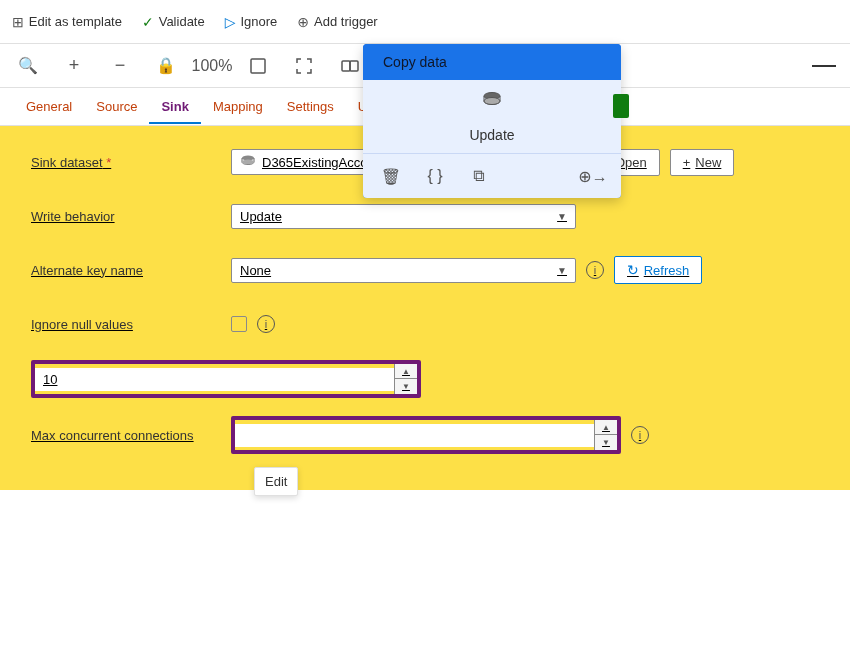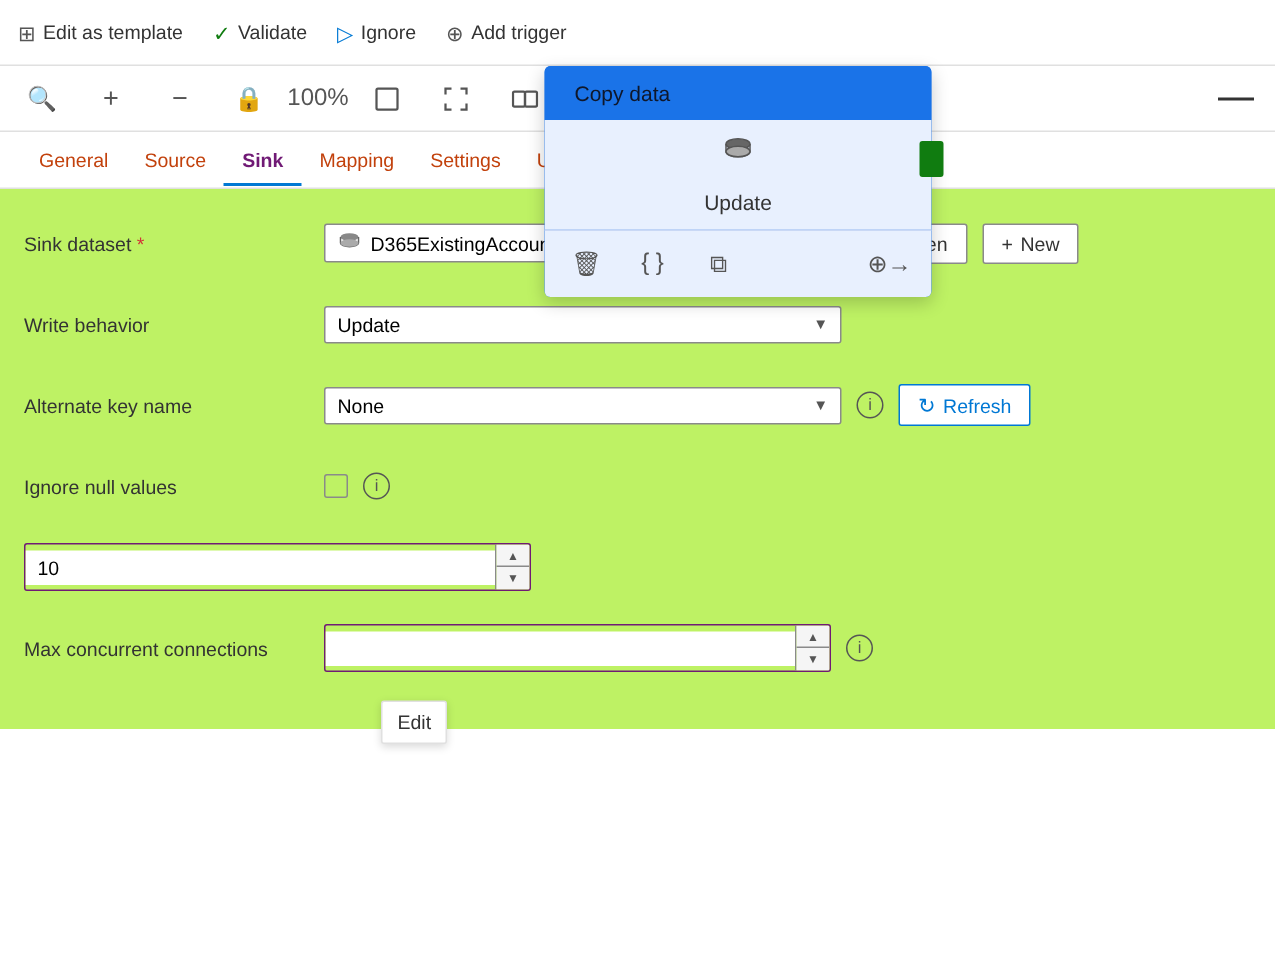--- a/index.html
+++ b/index.html
@@ -152,22 +152,23 @@
       margin-bottom: -1px;
     }
     .tab.active {
       color: #701a75;
       border-bottom: 2px solid #0078d4;
       font-weight: 600;
     }
 
     
     .main {
-      padding: 18px 16px;
-      background: #bef264;
+      padding: 18px 31px;
+      background: #fde047;
+      text-decoration: underline;
     }
 
     
     .form-row {
       display: flex;
       align-items: center;
       margin-bottom: 18px;
       min-height: 36px;
     }
     .form-label {
@@ -253,23 +254,23 @@
       border: 1.5px solid #8a8a8a;
       border-radius: 2px;
       flex-shrink: 0;
       cursor: pointer;
     }
 
     
     .number-input {
       display: flex;
       align-items: center;
-      border: 1px solid #701a75;
-      border-radius: 2px;
-      width: 338px;
+      border: 4px solid #701a75;
+      border-radius: 2px;
+      width: 390px;
       overflow: hidden;
     }
     .number-input input {
       flex: 1;
       border: none;
       outline: none;
       padding: 4px 8px;
       font-size: 13px;
       font-family: 'Segoe UI', sans-serif;
     }

